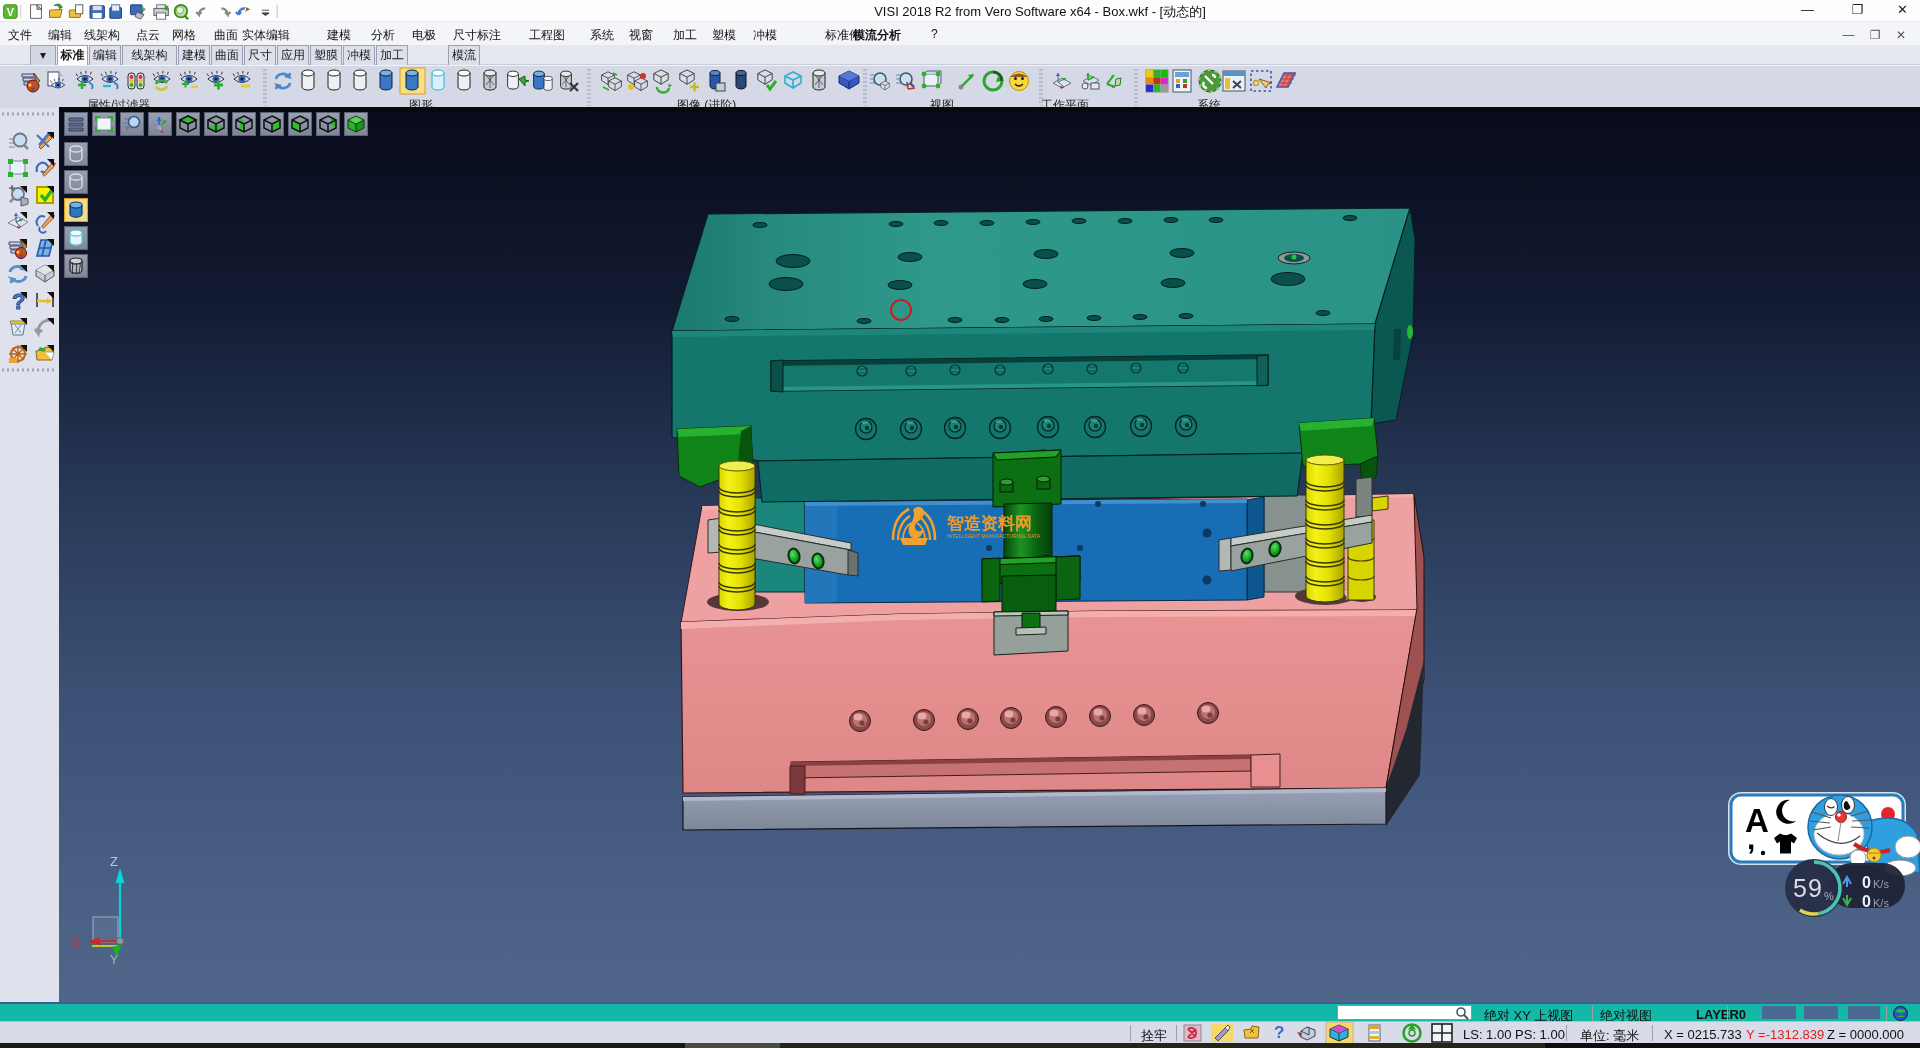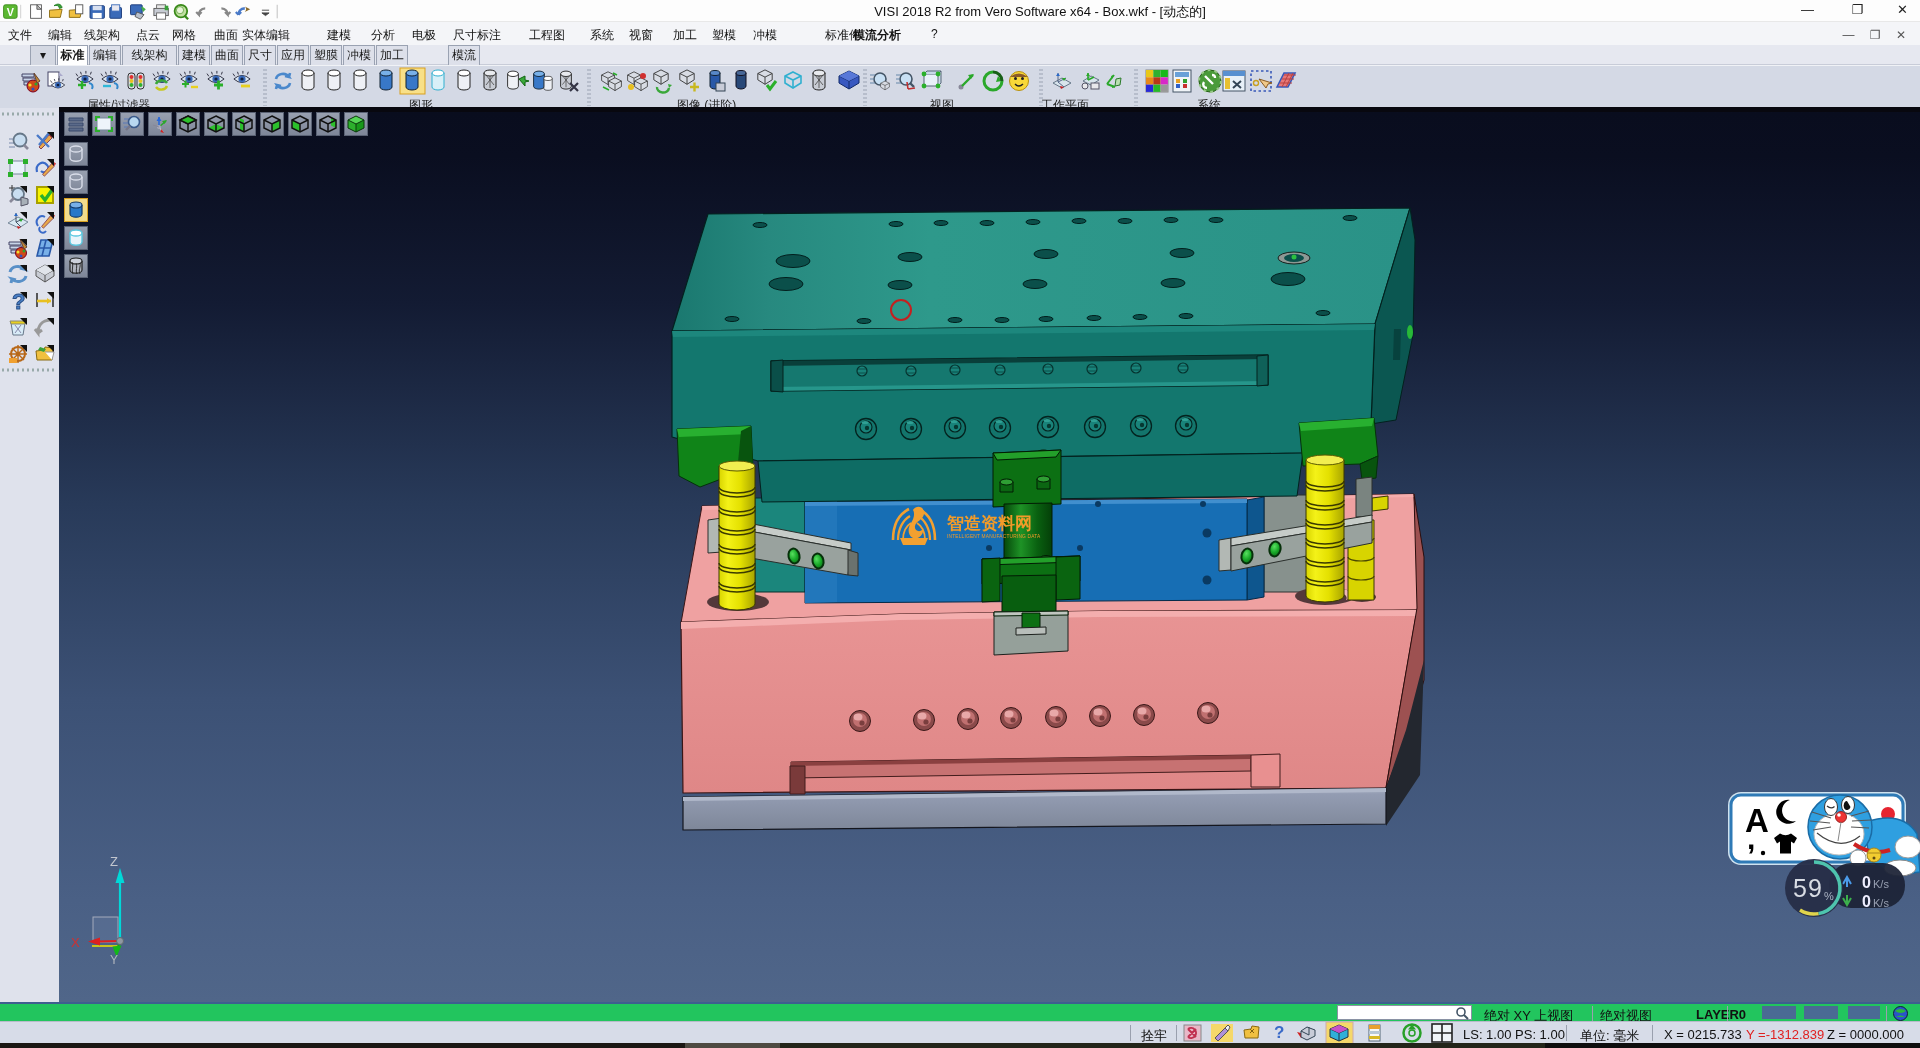--- a/index.html
+++ b/index.html
@@ -21,21 +21,21 @@
 
 #darkstrip{position:absolute;left:59px;top:107px;width:1861px;height:5px;background:#08080f;}
 
 #sidebar{position:absolute;left:0;top:108px;width:59px;height:894px;background:#dfe2ec;border-right:1px solid #b0b6c4;}
 
 #viewport{position:absolute;left:59px;top:112px;width:1861px;height:890px;background:linear-gradient(180deg,#090d1e 0%,#0a0e20 5%,#131b33 21.5%,#283a59 44%,#3c5175 66%,#4a6085 88.6%,#506689 100%);}
 
 .vbtn{position:absolute;width:24px;height:24px;background:linear-gradient(180deg,#98a0b0,#7e8698);border:1px solid #5a6274;}
 .vbtn.hl{background:#f2dc8c;border:1px solid #d8a020;}
 
-#srow1{position:absolute;left:0;top:1002px;width:1920px;height:19px;background:#22c55e;border-top:2px solid #3e5f8f;}
+#srow1{position:absolute;left:0;top:1002px;width:1920px;height:19px;background:#14b8a6;border-top:2px solid #3e5f8f;}
 #srow2{position:absolute;left:0;top:1021px;width:1920px;height:22px;background:#d7dce8;border-top:1px solid #b8bcca;}
 #staskbar{position:absolute;left:0;top:1043px;width:1920px;height:5px;background:#17130f;}
 .s1t{position:absolute;top:3px;font-size:13px;color:#111;}
 .s2t{position:absolute;top:5px;font-size:13px;color:#111;}
 .vsep{position:absolute;top:2px;width:1px;height:16px;background:#9aa0ae;}
 svg{position:absolute;left:0;top:0;overflow:visible;}
 </style></head>
 <body>
 <div id="app">
 <div id="titlebar">

